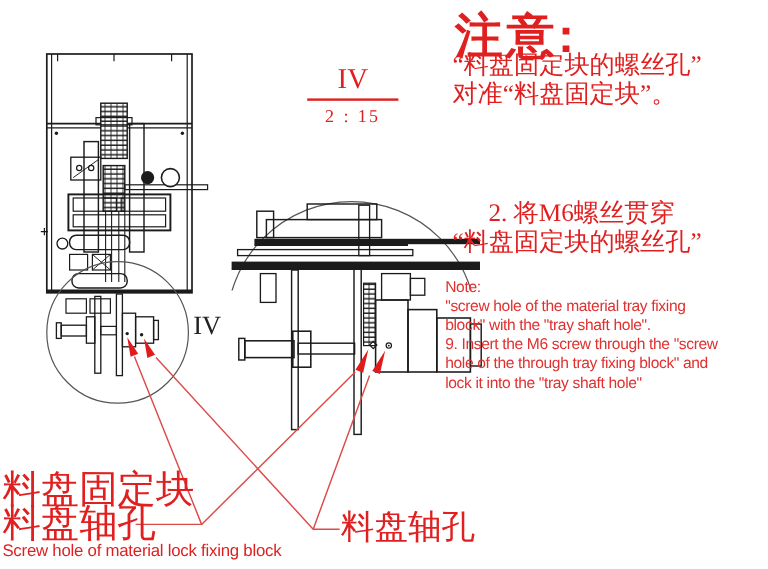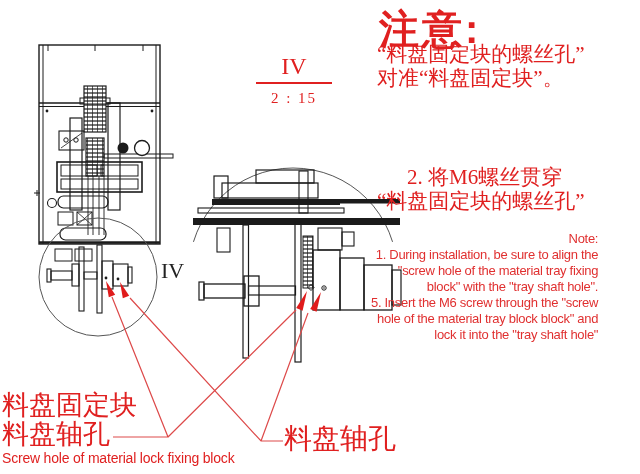--- a/index.html
+++ b/index.html
@@ -7,28 +7,28 @@
          font-family:"Liberation Sans",sans-serif;}
   .abs{position:absolute;}
   .red{color:#e02020;}
   .cjk{font-family:"Liberation Serif","DejaVu Serif",serif;}
   .notice-title{left:379px;top:2px;font-size:40px;font-weight:bold;letter-spacing:3px;
                 font-family:"Liberation Sans",sans-serif;text-align:center;}
   .notice-par{left:377px;font-size:21px;line-height:23.5px;white-space:nowrap;}
   .notice-par .ind{padding-left:30px;}
   .notice-par span{display:block;}
   .note-en{left:371px;top:231px;font-size:13px;line-height:16px;letter-spacing:-0.3px;
-           color:#e03030;white-space:nowrap;text-align:right;}
+           color:#e03030;white-space:nowrap;}
   .note-en span{display:block;}
   .viewlabel{left:254px;top:52px;width:80px;text-align:center;color:#e02020;}
   .viewlabel .vid{font-size:24px;line-height:28px;}
   .viewlabel .vline{border-top:2px solid #e02020;margin:2px 2px 1px 2px;}
   .viewlabel .vscale{font-size:15px;line-height:26px;letter-spacing:2px;}
   .small-iv{left:161px;top:258px;font-size:22px;color:#222;}
-  .lbl-screw-zh{left:2px;top:393px;font-size:27px;line-height:28.5px;white-space:nowrap;font-family:Liberation Mono, monospace;}
+  .lbl-screw-zh{left:2px;top:393px;font-size:32px;line-height:28.5px;white-space:nowrap;}
   .lbl-screw-zh span{display:block;}
   .lbl-screw-en{left:2px;top:450px;font-size:14px;letter-spacing:-0.2px;white-space:nowrap;}
   .lbl-shaft-zh{left:284px;top:420px;font-size:28px;white-space:nowrap;}
   .lbl-shaft-en{left:401px;top:437px;font-size:14px;letter-spacing:-0.2px;white-space:nowrap;}
   svg{position:absolute;left:0;top:0;}
 </style>
 </head>
 <body>
 
 <div class="stage">
@@ -150,25 +150,24 @@
     <span>对准“料盘固定块”。</span>
   </div>
 
   <div class="abs red cjk notice-par" style="top:138px;margin-top:28px;">
     <span class="ind">2. 将M6螺丝贯穿</span>
     <span>“料盘固定块的螺丝孔”</span>
   </div>
 
   <div class="abs note-en">
     <span>Note:</span>
-    <span>1. During installation, be sure to align the</span>
     <span>"screw hole of the material tray fixing</span>
     <span>block" with the "tray shaft hole".</span>
-    <span>5. Insert the M6 screw through the "screw</span>
-    <span>hole of the material tray block block" and</span>
+    <span>9. Insert the M6 screw through the "screw</span>
+    <span>hole of the through tray fixing block" and</span>
     <span>lock it into the "tray shaft hole"</span>
   </div>
 
   <div class="abs cjk viewlabel">
     <div class="vid">IV</div>
     <div class="vline"></div>
     <div class="vscale">2 : 15</div>
   </div>
 
   <div class="abs cjk small-iv">IV</div>

